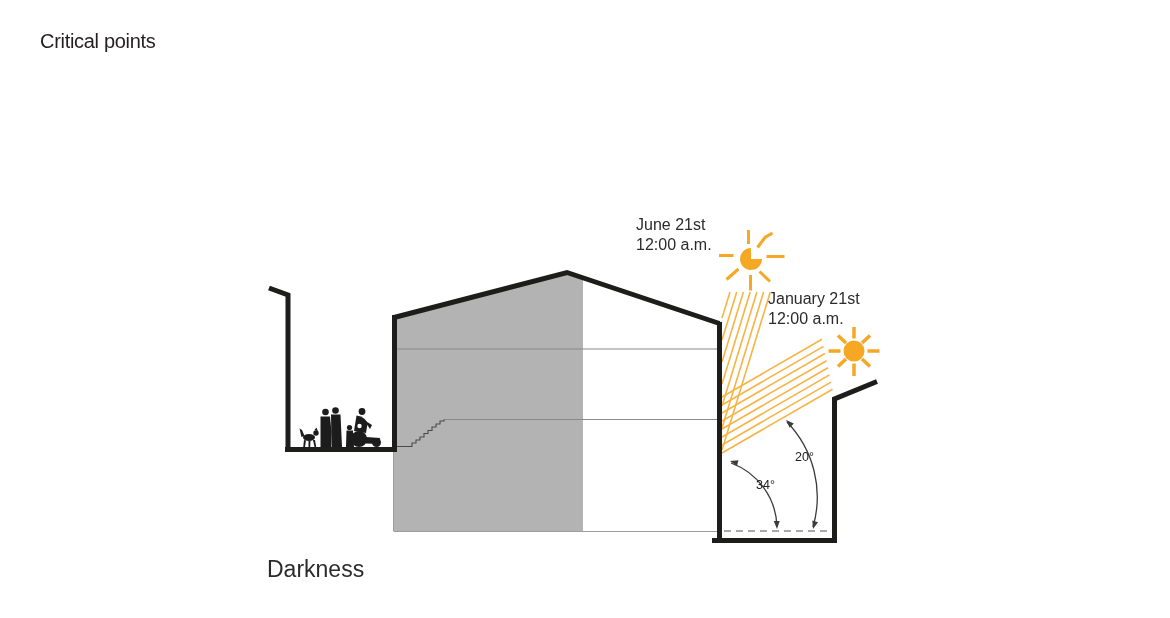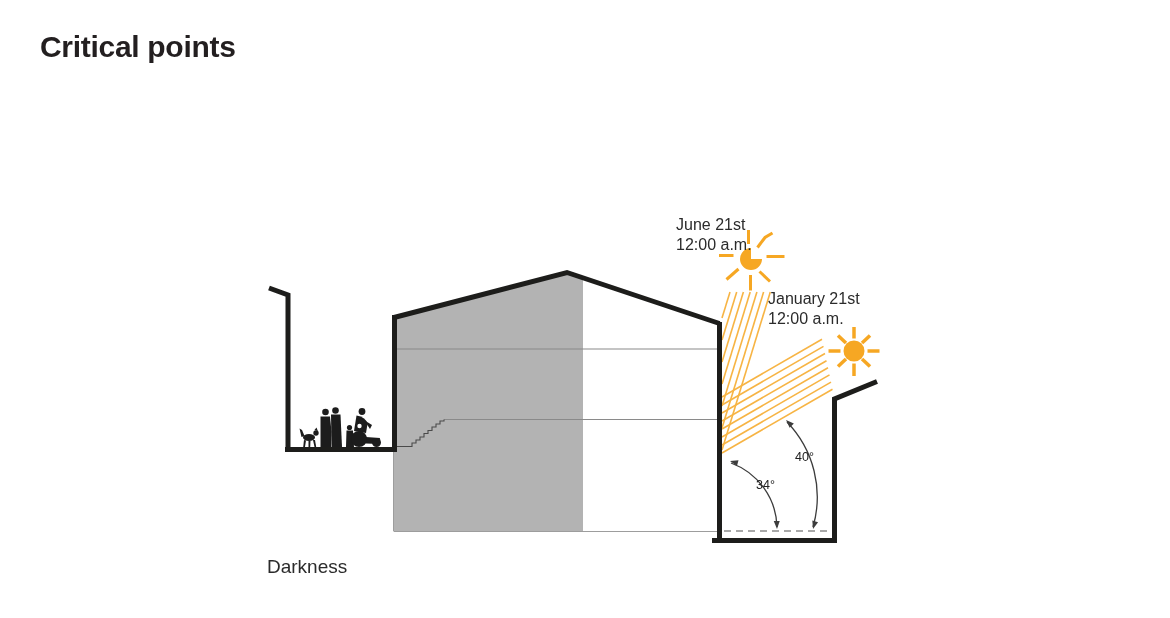--- a/index.html
+++ b/index.html
@@ -5,28 +5,28 @@
   :root{
     --sun:#f6a723; --ray:#f7b444; --ink:#1d1d1b; --panel:#b3b3b3;
     --thin:#8a8a8a; --title:#231f20; --text:#2b2b2b;
   }
   html,body{margin:0;padding:0}
   body{
     width:1170px;height:618px;background:#ffffff;position:relative;overflow:hidden;
     font-family:"Liberation Sans", sans-serif;
   }
   .abs{position:absolute}
-  #title{left:40px;top:30px;font-size:30px;font-weight:bold;color:var(--title);letter-spacing:-0.3px;margin:0}
+  #title{left:40px;top:30px;font-size:20px;font-weight:normal;color:var(--title);letter-spacing:-0.3px;margin:0}
   .datelabel{font-size:16px;line-height:20px;color:var(--text);white-space:nowrap}
-  #june-label{left:676px;top:215px}
+  #june-label{left:636px;top:215px}
   #december-label{left:768px;top:289px}
   .anglelabel{font-size:12.5px;color:#222;white-space:nowrap}
   #june-angle{left:756px;top:478px}
   #december-angle{left:795px;top:450px}
-  #darkness{left:267px;top:556px;font-size:19px;color:var(--text)}
+  #darkness{left:267px;top:556px;font-size:23px;color:var(--text)}
   
   .w5{stroke:var(--ink);stroke-width:5;fill:none;stroke-linejoin:miter}
   .thin{stroke:var(--thin);stroke-width:1.2;fill:none}
   .thinlight{stroke:#9d9d9d;stroke-width:1;fill:none}
   .stairs{stroke:#4a4a4a;stroke-width:1.1;fill:none}
   .ray{stroke:var(--ray);stroke-width:1.6;fill:none}
   .grayfill{fill:var(--panel)}
   .sunfill{fill:var(--sun)}
   .sunray{stroke:var(--sun);stroke-width:3;fill:none}
   .sunray-thick{stroke:var(--sun);stroke-width:3.5;fill:none}
@@ -152,17 +152,17 @@
     <div>12:00 a.m.</div>
   </div>
 
   <div class="abs datelabel" id="december-label">
     <div>January 21st</div>
     <div>12:00 a.m.</div>
   </div>
 
   <div class="abs anglelabel" id="june-angle">34°</div>
 
-  <div class="abs anglelabel" id="december-angle">40°</div>
+  <div class="abs anglelabel" id="december-angle">20°</div>
 
   <div class="abs" id="darkness">Darkness</div>
 
 </div>
 
 </body></html>

